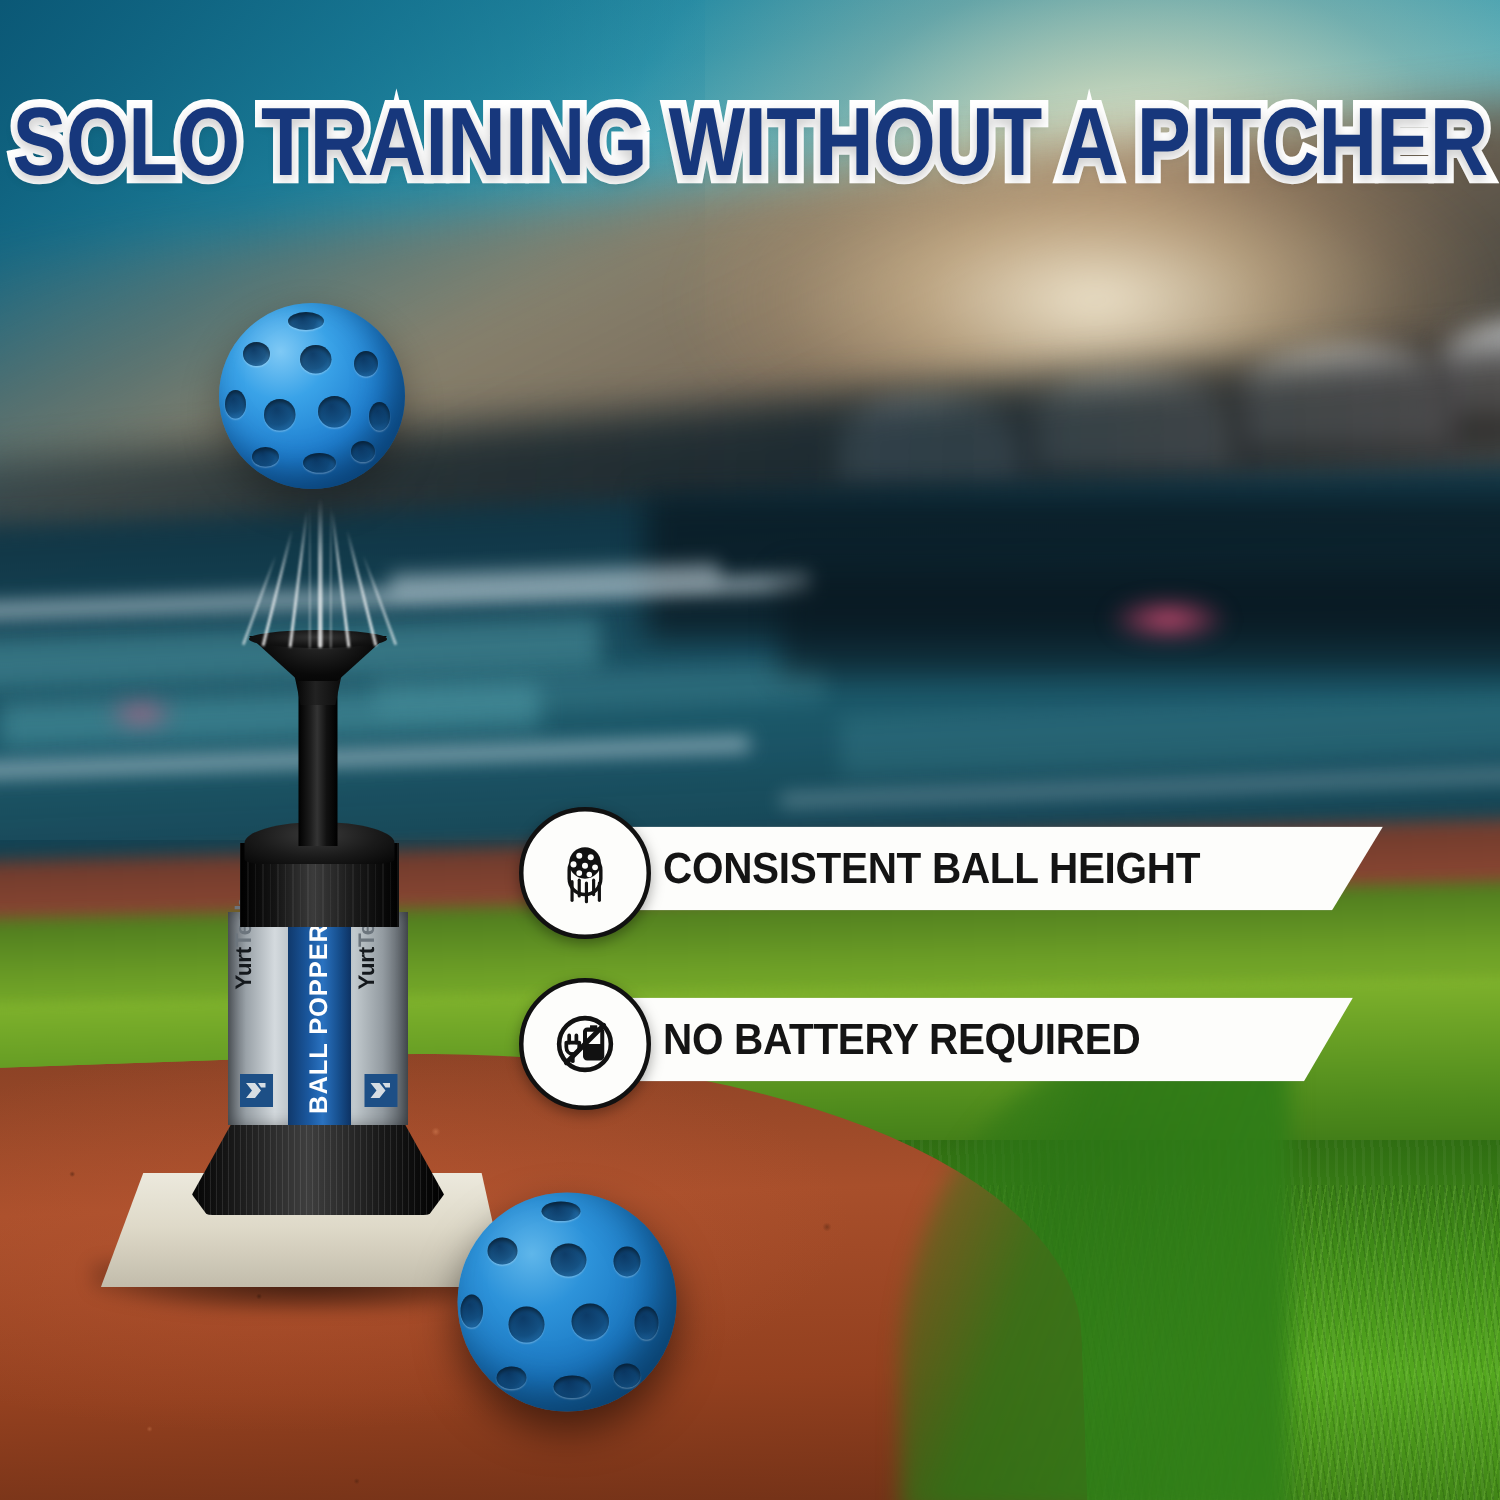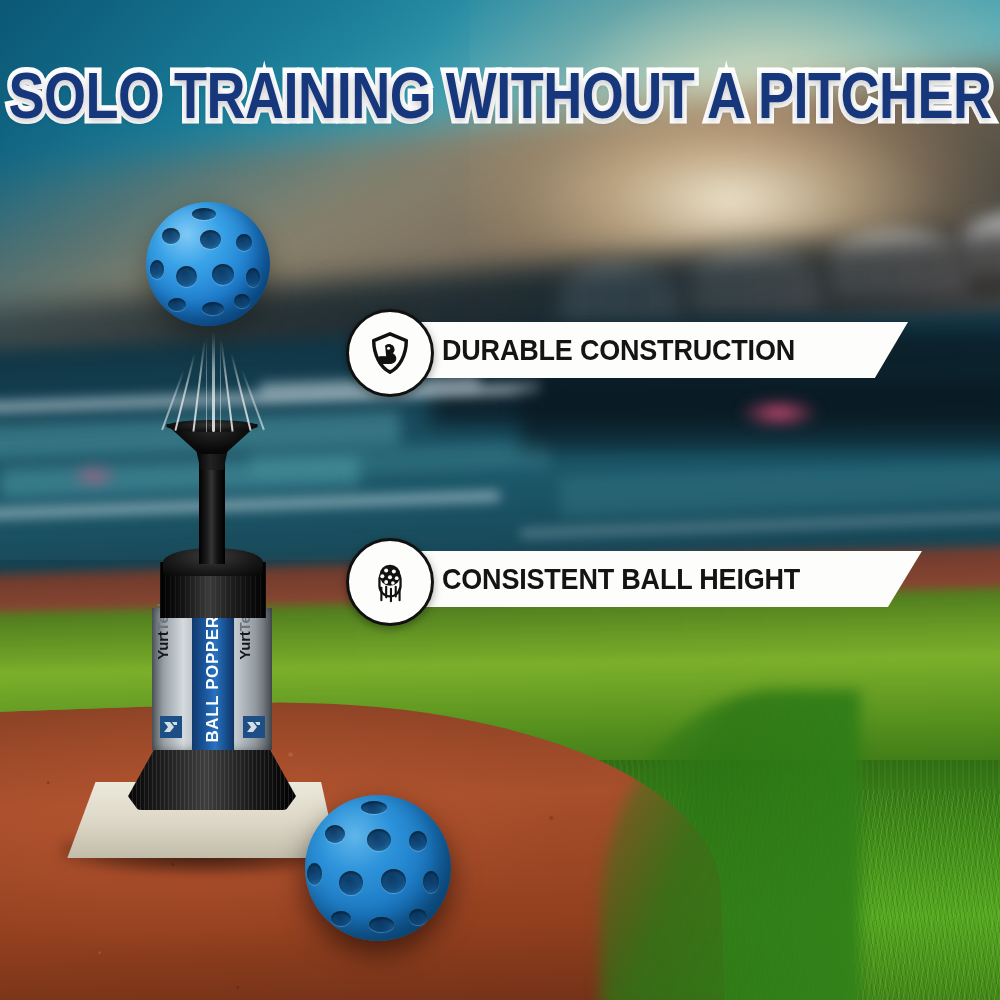--- a/index.html
+++ b/index.html
@@ -581,32 +581,20 @@
     <div class="hole" style="left:104px;top:36px;  width:18px; height:20px;"></div>
     <div class="hole" style="left:2px;  top:68px;  width:15px; height:22px;"></div>
     <div class="hole" style="left:34px; top:76px;  width:24px; height:24px;"></div>
     <div class="hole" style="left:76px; top:74px;  width:25px; height:24px;"></div>
     <div class="hole" style="left:118px;top:76px;  width:16px; height:22px;"></div>
     <div class="hole" style="left:26px; top:116px; width:20px; height:15px;"></div>
     <div class="hole" style="left:64px; top:122px; width:25px; height:15px;"></div>
     <div class="hole" style="left:104px;top:114px; width:18px; height:16px;"></div>
   </div>
 
-  <div class="feature" style="left:346px; top:322px; width:562px;">
-    <div class="banner" style="width:510px;">
-      <span class="banner-label">DURABLE CONSTRUCTION</span>
-    </div>
-    <div class="icon-circle">
-      <svg width="46" height="46" viewBox="0 0 48 48">
-        <path d="M24 4 L41 11 C41 26 34 39 24 44 C14 39 7 26 7 11 Z" fill="none" stroke="#111" stroke-width="3.6" stroke-linejoin="round"></path>
-        <path d="M19 17 c3-3 8-2 9 2 c1 3 -1 5 -3 5 c3 1 5 3 5 6 c0 3 -3 5 -7 5 l-9 0 c-1 0 -2 -1 -2 -2 l0 -3 c0 -1 1 -2 2 -2 l6 0" fill="#111" stroke="#111" stroke-width="1.2" stroke-linejoin="round"></path>
-        <circle cx="22.5" cy="19" r="1.6" fill="#fdfdfb"></circle>
-      </svg>
-    </div>
-  </div>
 
 
   <div class="feature" style="left:346px; top:551px; width:572px;">
     <div class="banner" style="width:524px;">
       <span class="banner-label">CONSISTENT BALL HEIGHT</span>
     </div>
     <div class="icon-circle">
       <svg width="46" height="46" viewBox="0 0 48 48">
         <path d="M13 22 a11 11 0 0 1 22 0 l0 6 a11 11 0 0 1 -22 0 z" fill="none" stroke="#111" stroke-width="2.4"></path>
         <circle cx="24" cy="17" r="11" fill="#111"></circle>
@@ -619,14 +607,31 @@
         <circle cx="27" cy="25" r="1.9" fill="#fdfdfb"></circle>
         <line x1="15" y1="30" x2="15" y2="43" stroke="#111" stroke-width="2.2" stroke-linecap="round"></line>
         <line x1="20" y1="29" x2="20" y2="40" stroke="#111" stroke-width="2.2" stroke-linecap="round"></line>
         <line x1="25" y1="31" x2="25" y2="44" stroke="#111" stroke-width="2.2" stroke-linecap="round"></line>
         <line x1="30" y1="29" x2="30" y2="39" stroke="#111" stroke-width="2.2" stroke-linecap="round"></line>
         <line x1="34" y1="31" x2="34" y2="43" stroke="#111" stroke-width="2.2" stroke-linecap="round"></line>
       </svg>
     </div>
   </div>
 
+  <div class="feature" style="left:346px; top:665px; width:552px;">
+    <div class="banner" style="width:504px;">
+      <span class="banner-label">NO BATTERY REQUIRED</span>
+    </div>
+    <div class="icon-circle">
+      <svg width="46" height="46" viewBox="0 0 48 48">
+        <circle cx="24" cy="24" r="18" fill="none" stroke="#111" stroke-width="3.2"></circle>
+        <rect x="24" y="14" width="12" height="20" rx="1.5" fill="none" stroke="#111" stroke-width="2.8"></rect>
+        <rect x="27.5" y="11" width="5" height="3.4" fill="#111"></rect>
+        <path d="M24.8 24 L35.2 24 L35.2 33 L24.8 33 Z" fill="#111"></path>
+        <path d="M13 18 l0 5 M18 18 l0 5" fill="none" stroke="#111" stroke-width="2.6" stroke-linecap="round"></path>
+        <path d="M11 23 l9 0 l0 3 c0 3 -2 5 -4.5 5 c-2.5 0 -4.5 -2 -4.5 -5 z" fill="none" stroke="#111" stroke-width="2.6" stroke-linejoin="round"></path>
+        <line x1="15.5" y1="31" x2="15.5" y2="36" stroke="#111" stroke-width="2.6" stroke-linecap="round"></line>
+        <line x1="11" y1="37" x2="37" y2="11" stroke="#111" stroke-width="3.4" stroke-linecap="round"></line>
+      </svg>
+    </div>
+  </div>
 
 </div>
 
 </body></html>

